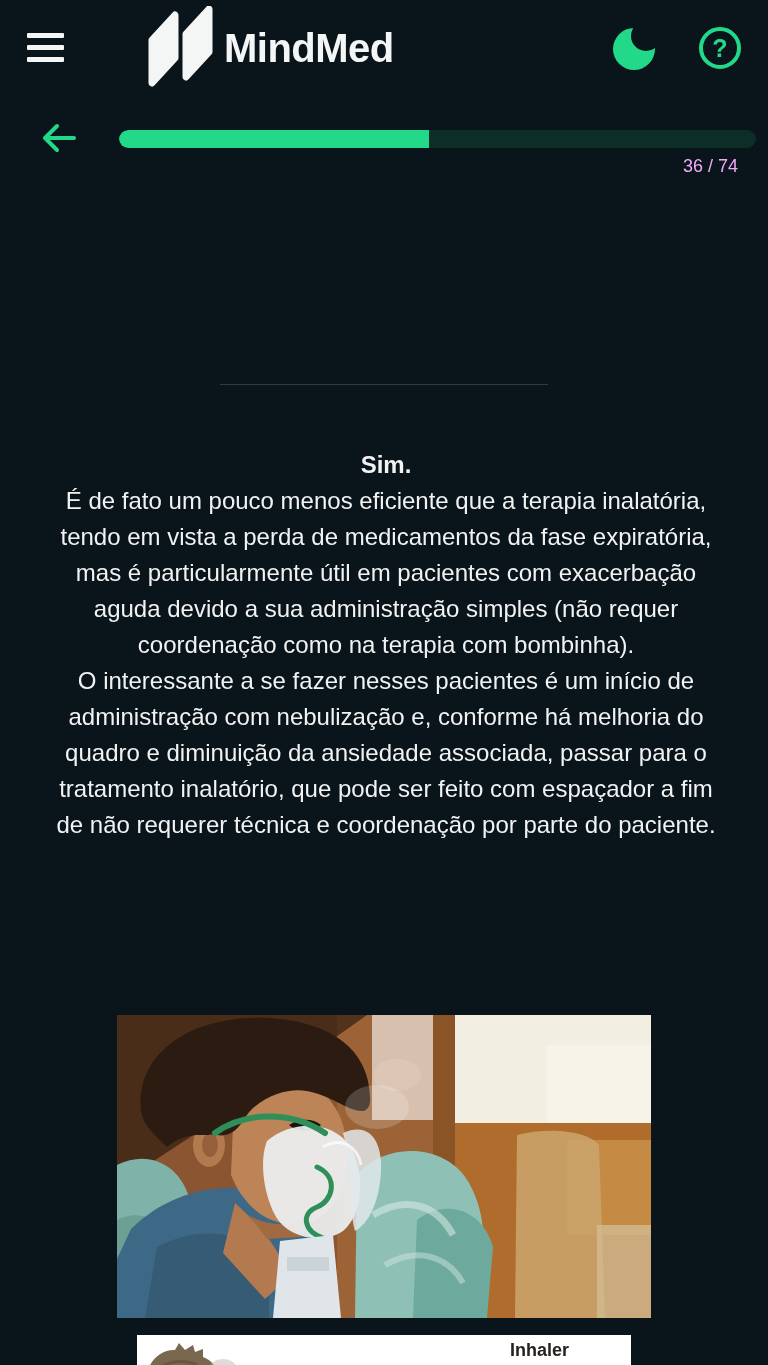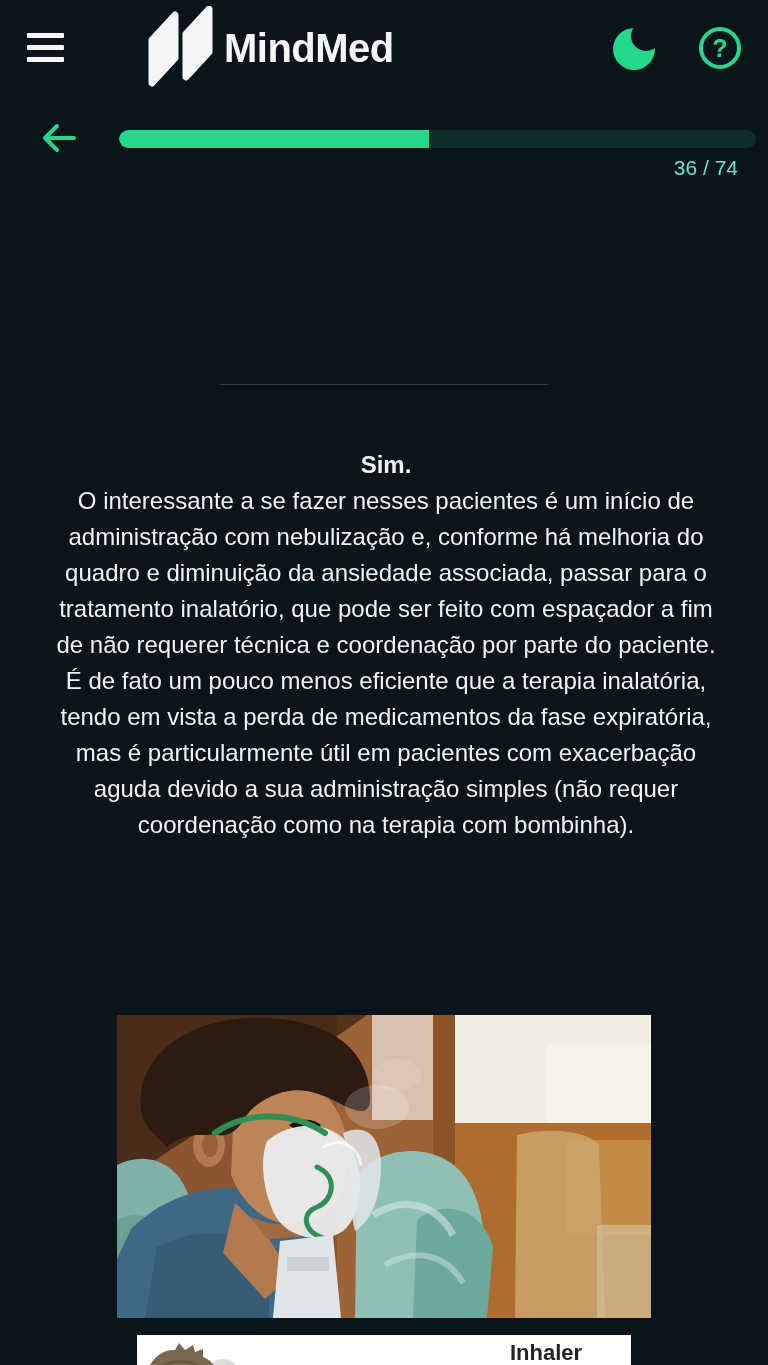--- a/index.html
+++ b/index.html
@@ -23,39 +23,39 @@
 
   .icon-btn { position:absolute; width:48px; height:48px; top:24px; }
   .icon-btn.moon { left:611px; }
   .icon-btn.help { left:697px; top:25px; width:46px; height:46px; }
 
   
   .back-btn { position:absolute; left:38px; top:118px; width:42px; height:40px; }
   .progress-track { position:absolute; left:119px; top:130px; width:637px; height:18px;
     background:#0d2e26; border-radius:9px; overflow:hidden; }
   .progress-fill { height:100%; background:#22d98a; border-radius:9px 0 0 9px; }
-  .counter { position:absolute; top:156px; right:30px; font-size:21px; color:#5eead4; }
+  .counter { position:absolute; top:156px; right:30px; font-size:18px; color:#f0abfc; }
 
   
   .question { position:absolute; top:220px; left:64px; width:640px;
     text-align:center; font-size:24px; line-height:36px; color:#f1f3f3; }
   .question strong { font-weight:bold; }
   .divider { position:absolute; top:384px; left:220px; width:328px; height:0;
     border:none; border-top:1px solid #2a3d44; }
   .answer { position:absolute; top:447px; left:56px; width:660px;
     text-align:center; font-size:24px; line-height:36px; color:#f1f3f3; }
   .answer strong { font-weight:bold; }
 
   
   .photo { position:absolute; top:1015px; left:117px; width:534px; height:303px; overflow:hidden; }
   .photo svg { display:block; width:534px; height:303px; }
   .inhaler-card { position:absolute; top:1335px; left:137px; width:494px; height:230px;
     background:#ffffff; overflow:hidden; }
   .inhaler-card svg { position:absolute; left:0; top:0; width:494px; height:230px; }
-  .inhaler-caption { position:absolute; left:373px; top:5px; font-size:22px;
+  .inhaler-caption { position:absolute; left:373px; top:5px; font-size:18px;
     font-weight:bold; color:#26231f; }
 </style>
 </head>
 <body>
 
 <div id="app">
 
   <button class="hamburger" aria-label="menu">
     <span></span>
     <span></span>
@@ -94,22 +94,22 @@
     <div class="progress-fill" style="width: 48.6%;"></div>
   </div>
 
   <div class="counter">36 / 74</div>
 
 
   <hr class="divider">
 
   <div class="answer">
     <div><strong>Sim.</strong></div>
+    <p>É de fato um pouco menos eficiente que a terapia inalatória, tendo em vista a perda de medicamentos da fase expiratória, mas é particularmente útil em pacientes com exacerbação aguda devido a sua administração simples (não requer coordenação como na terapia com bombinha).</p>
     <p>O interessante a se fazer nesses pacientes é um início de administração com nebulização e, conforme há melhoria do quadro e diminuição da ansiedade associada, passar para o tratamento inalatório, que pode ser feito com espaçador a fim de não requerer técnica e coordenação por parte do paciente.</p>
-    <p>É de fato um pouco menos eficiente que a terapia inalatória, tendo em vista a perda de medicamentos da fase expiratória, mas é particularmente útil em pacientes com exacerbação aguda devido a sua administração simples (não requer coordenação como na terapia com bombinha).</p>
   </div>
 
   <figure class="photo">
     <svg viewBox="0 0 534 303" preserveAspectRatio="none">
 
       <rect width="534" height="303" fill="#9c6336"></rect>
       <rect width="220" height="303" fill="#8a5530"></rect>
 
       <path d="M0,0 L250,0 L130,85 L0,170 Z" fill="#20130a" opacity="0.6"></path>
 

